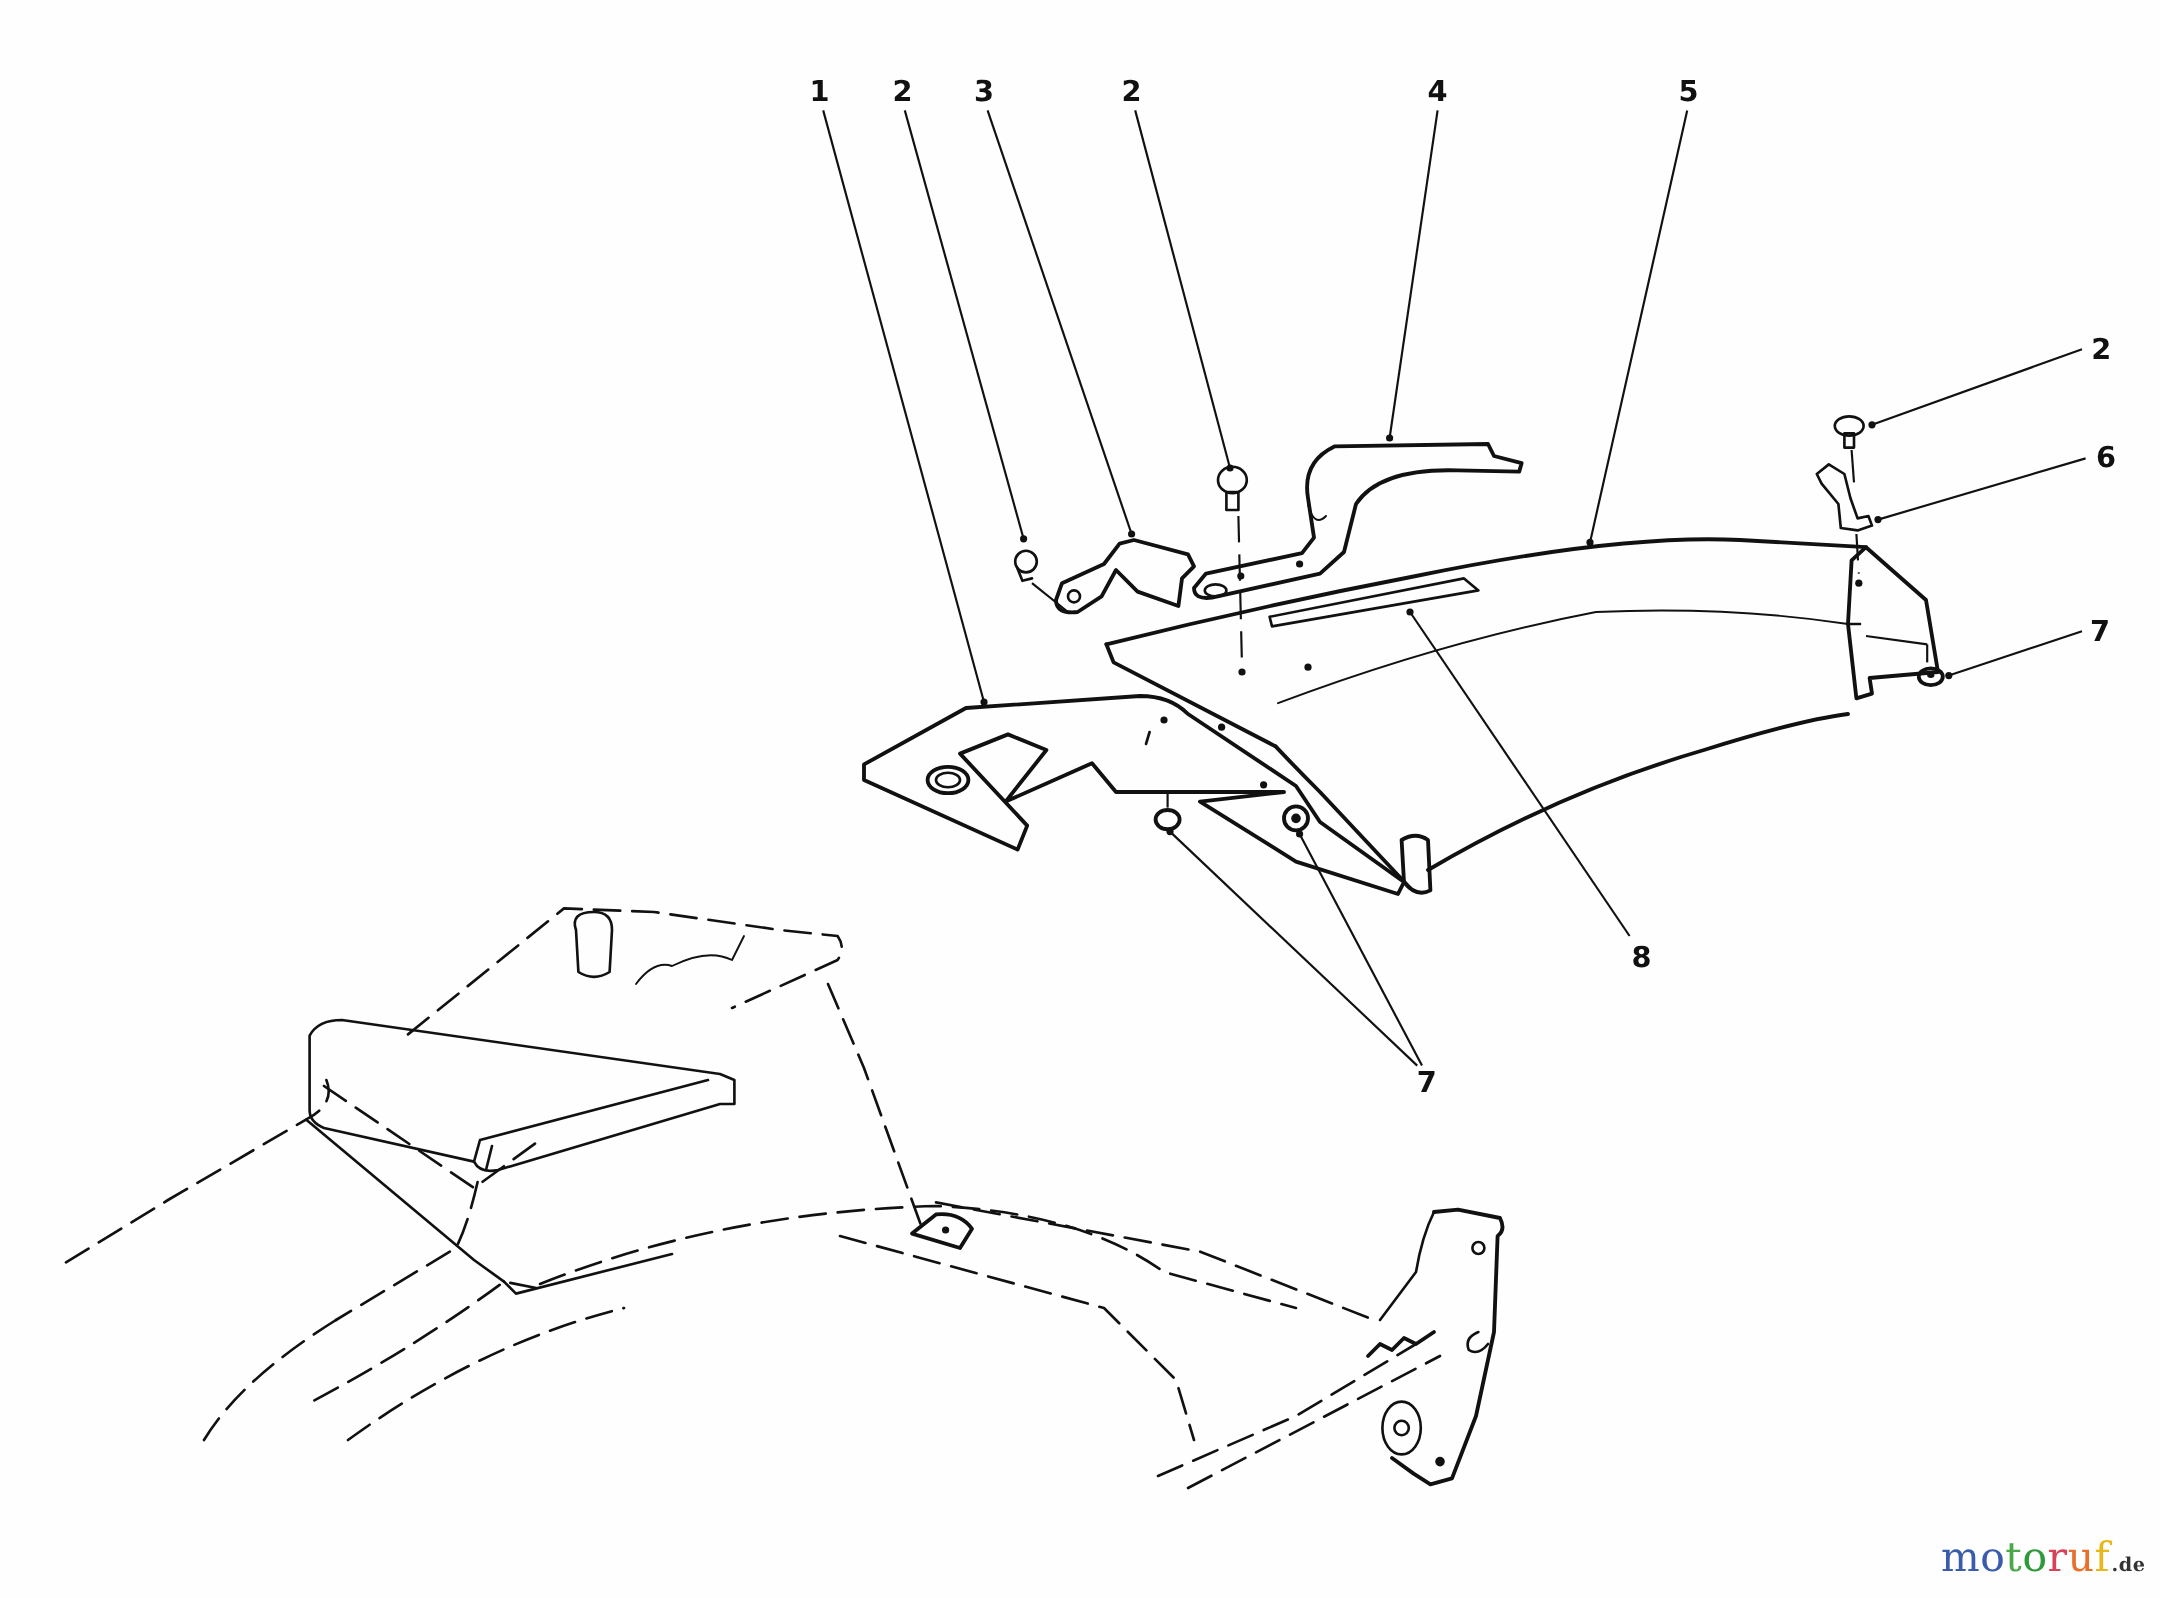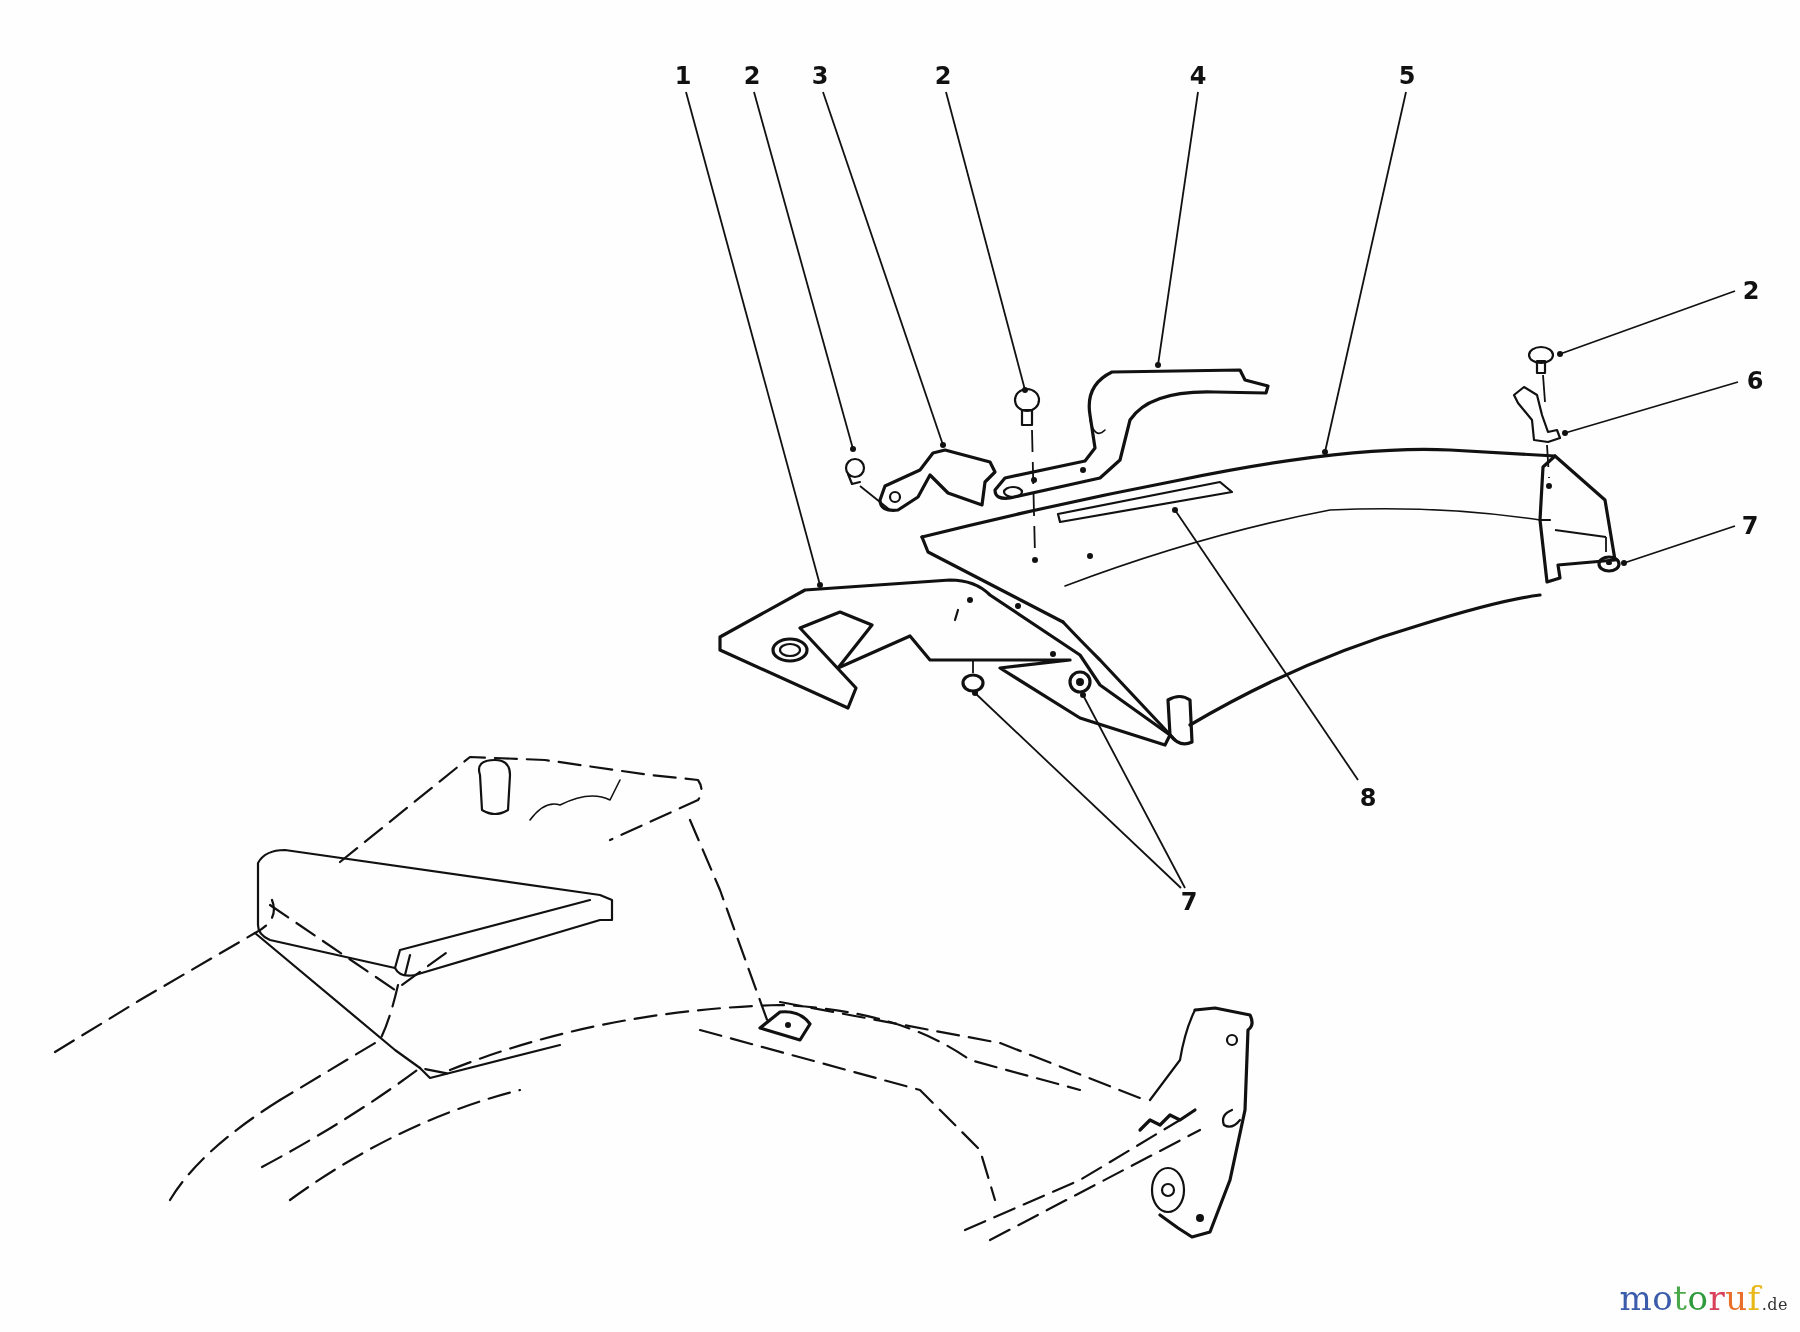--- a/index.html
+++ b/index.html
@@ -6,21 +6,21 @@
   body { width:1800px; height:1332px; position:relative; overflow:hidden; font-family:"DejaVu Sans", sans-serif; }
   #canvas { position:absolute; left:0; top:0; width:1800px; height:1332px; }
   .callout { position:absolute; font-family:"DejaVu Sans", sans-serif; font-weight:bold; font-size:24px; color:#111; line-height:1; transform:translate(-50%,-50%); }
   .ln { fill:none; stroke:#111; stroke-width:2.2; stroke-linecap:round; stroke-linejoin:round; }
   .thick { stroke-width:3.2; }
   .thin { stroke-width:1.6; }
   .dash { stroke-dasharray:22 10; }
   .lead { fill:none; stroke:#111; stroke-width:1.8; }
   .dot { fill:#111; }
   #watermark { position:absolute; right:12px; bottom:14px; font-family:"DejaVu Serif", serif; font-size:34px; letter-spacing:0.5px; }
-  #watermark .tld { font-size:16px; color:#333; margin-left:1px; }
+  #watermark .tld { font-size:16px; color:#333; margin-left:1px;font-weight:bold; }
 </style>
 </head>
 <body>
 
 <svg id="canvas" viewBox="0 0 1800 1332" xmlns="http://www.w3.org/2000/svg">
 
   <g>
     <line class="lead" x1="686" y1="92" x2="820" y2="585"></line>
       <circle class="dot" cx="820" cy="585" r="3"></circle>
     <line class="lead" x1="754" y1="92" x2="853" y2="449"></line>

